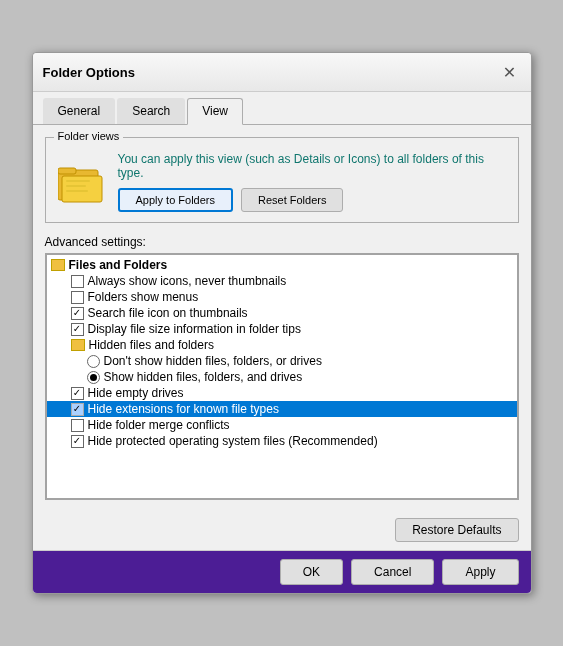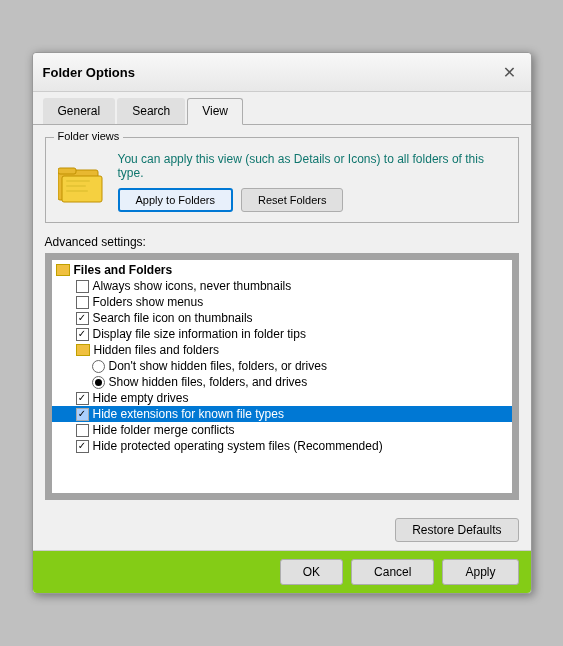--- a/index.html
+++ b/index.html
@@ -121,21 +121,21 @@
     .btn-folder.primary {
       background: #e8f0fb;
       border: 2px solid #0078d4;
     }
     .advanced-label {
       font-size: 12px;
       color: #000;
       margin-bottom: 4px;
     }
     .listbox {
-      border: 7px solid #a3a3a3;
+      border: 2px solid #a3a3a3;
       background: white;
       height: 247px;
       overflow-y: scroll;
       overflow-x: hidden;
       padding: 2px 0;
       position: relative;
     }
     .list-item {
       padding: 1px 4px 1px 4px;
       display: flex;
@@ -215,21 +215,21 @@
       background: #e0e0e0;
       border: 1px solid #adadad;
       border-radius: 3px;
     }
     .footer {
       padding: 8px 12px;
       border-top: 1px solid #ccc;
       display: flex;
       justify-content: flex-end;
       gap: 8px;
-      background: #84cc16;
+      background: #4c1d95;
       border-radius: 0 0 4px 4px;
     }
     .footer-btn {
       padding: 5px 22px;
       font-size: 12px;
       cursor: pointer;
       background: #e0e0e0;
       border: 1px solid #adadad;
       border-radius: 3px;
     }

